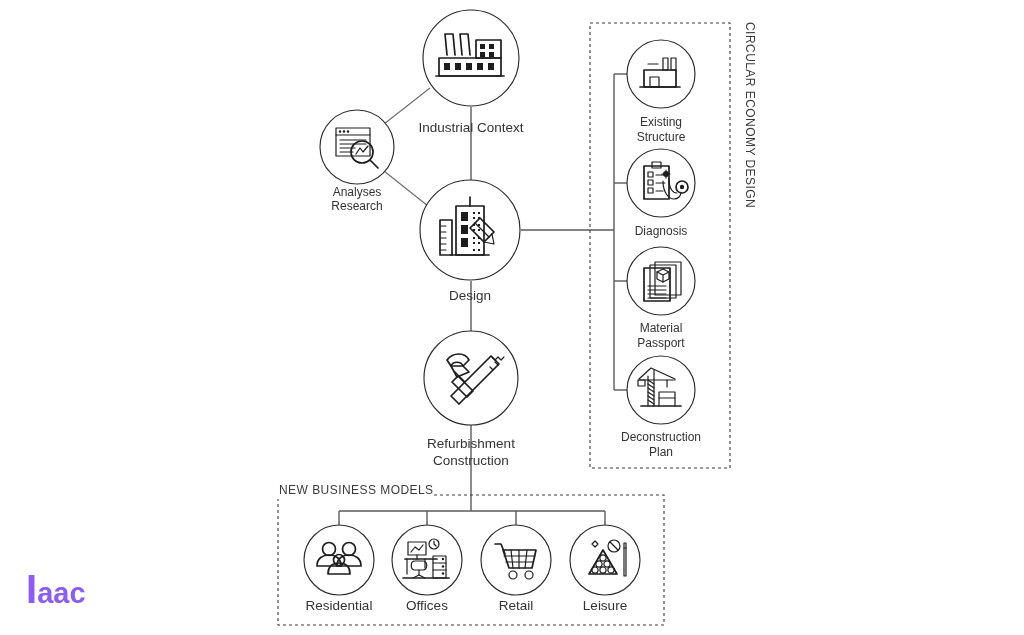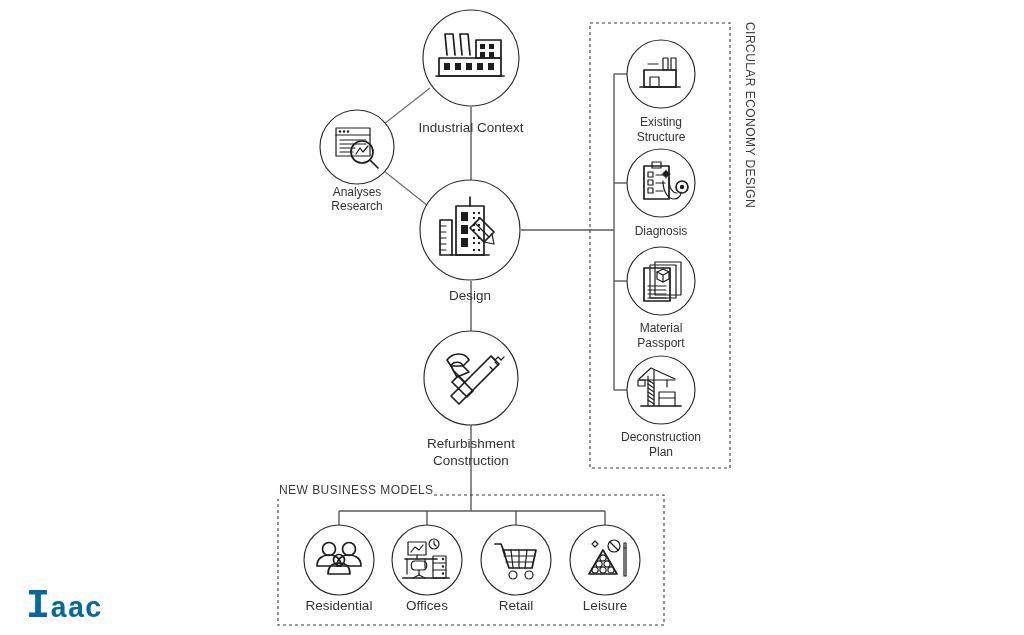--- a/index.html
+++ b/index.html
@@ -21,22 +21,22 @@
   }
   .ring{fill:#ffffff;stroke:#2b2b2b;stroke-width:1.15;}
   .connector{stroke:#5a5a5a;stroke-width:1.4;fill:none;stroke-linecap:butt;}
   .connector.thin{stroke-width:1.1;stroke:#6b6b6b;}
   .dashbox{fill:none;stroke:#3a3a3a;stroke-width:1.1;stroke-dasharray:3 3;}
   .gl{stroke:#1d1d1d;stroke-width:1.7;fill:none;stroke-linejoin:round;stroke-linecap:round;}
   .gl-thin{stroke:#1d1d1d;stroke-width:1.2;fill:none;stroke-linejoin:round;stroke-linecap:round;}
   .gf{fill:#1d1d1d;stroke:none;}
   .label-mask{fill:#ffffff;stroke:none;}
   #logo{
-    position:absolute;left:26px;top:587px;
-    color:#0369a1;font-family:Liberation Mono, monospace;
+    position:absolute;left:26px;top:569px;
+    color:#8b5cf6;font-family:Liberation Sans, sans-serif;
     line-height:1;user-select:none;
   }
   #logo .i{font-size:40px;font-weight:700;letter-spacing:0px;vertical-align:baseline;}
   #logo .aac{font-size:29px;font-weight:700;letter-spacing:0px;}
 </style>
 </head>
 <body>
 
 <div id="stage">
 

